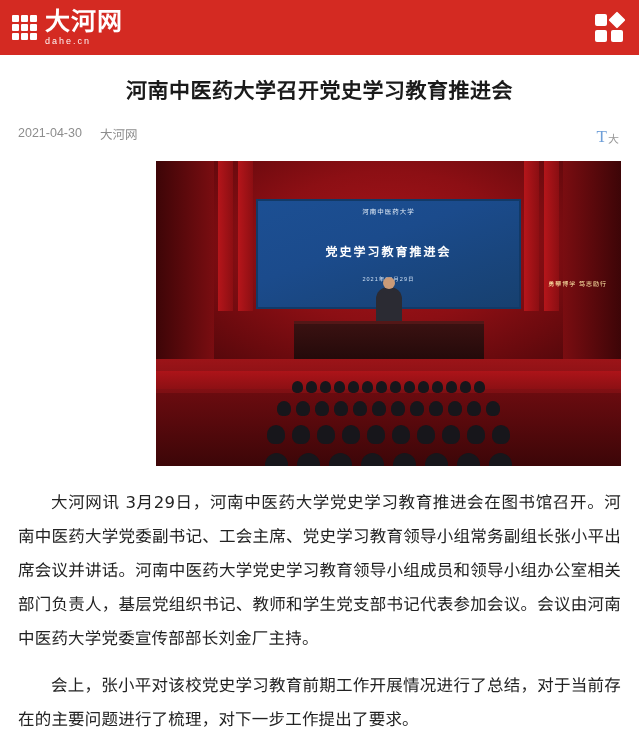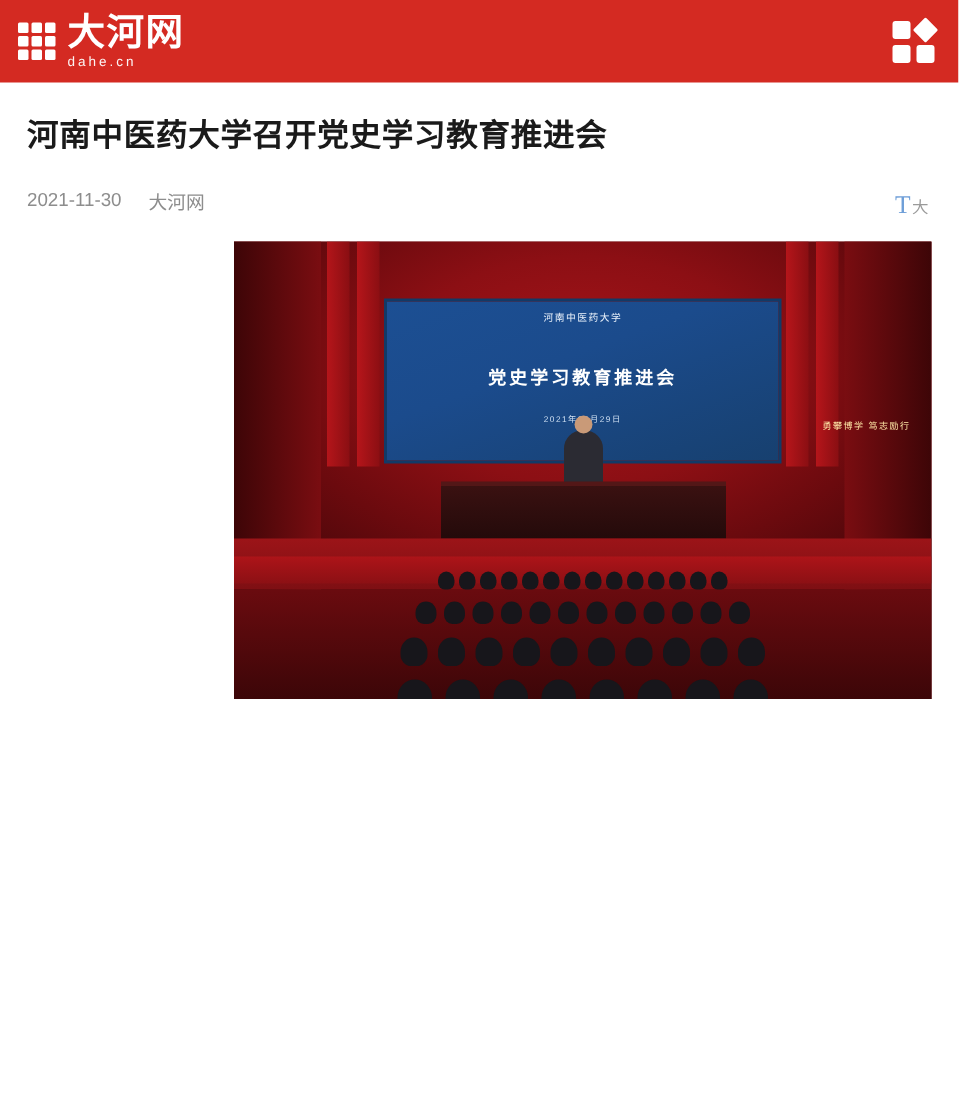--- a/index.html
+++ b/index.html
@@ -86,20 +86,21 @@
   .article {
     padding: 0 18px;
   }
   .headline {
     font-size: 21px;
     font-weight: bold;
     color: #1a1a1a;
     line-height: 1.35;
     margin: 22px 0 0 0;
     letter-spacing: .5px;
+    text-align: center;
   }
   .meta-row {
     display: flex;
     align-items: center;
     margin-top: 18px;
     position: relative;
     height: 20px;
   }
   .meta-date, .meta-source {
     font-size: 12.5px;
@@ -313,21 +314,21 @@
       <span></span>
       <span></span>
   </div>
 </div>
 
 <div class="article">
 
   <h1 class="headline">河南中医药大学召开党史学习教育推进会</h1>
 
   <div class="meta-row">
-    <span class="meta-date">2021-11-30</span>
+    <span class="meta-date">2021-04-30</span>
     <span class="meta-source">大河网</span>
     <span class="fontsize-toggle">
       <span class="big">T</span>
       <span class="small">大</span>
     </span>
   </div>
 
   <div class="figure">
     <div class="photo">
       <div class="p-wall"></div>
@@ -403,14 +404,18 @@
             <span class="p-head" style="width:23px;height:24px;"></span>
           <span class="p-head" style="width:23px;height:24px;"></span>
             <span class="p-head" style="width:23px;height:24px;"></span>
           <span class="p-head" style="width:23px;height:24px;"></span>
             <span class="p-head" style="width:23px;height:24px;"></span>
         </div>
       </div>
     </div>
   </div>
 
+  <div class="body-text">
+    <p>大河网讯 3月29日，河南中医药大学党史学习教育推进会在图书馆召开。河南中医药大学党委副书记、工会主席、党史学习教育领导小组常务副组长张小平出席会议并讲话。河南中医药大学党史学习教育领导小组成员和领导小组办公室相关部门负责人，基层党组织书记、教师和学生党支部书记代表参加会议。会议由河南中医药大学党委宣传部部长刘金厂主持。</p>
+    <p>会上，张小平对该校党史学习教育前期工作开展情况进行了总结，对于当前存在的主要问题进行了梳理，对下一步工作提出了要求。</p>
+  </div>
 
 </div>
 
 </body></html>

